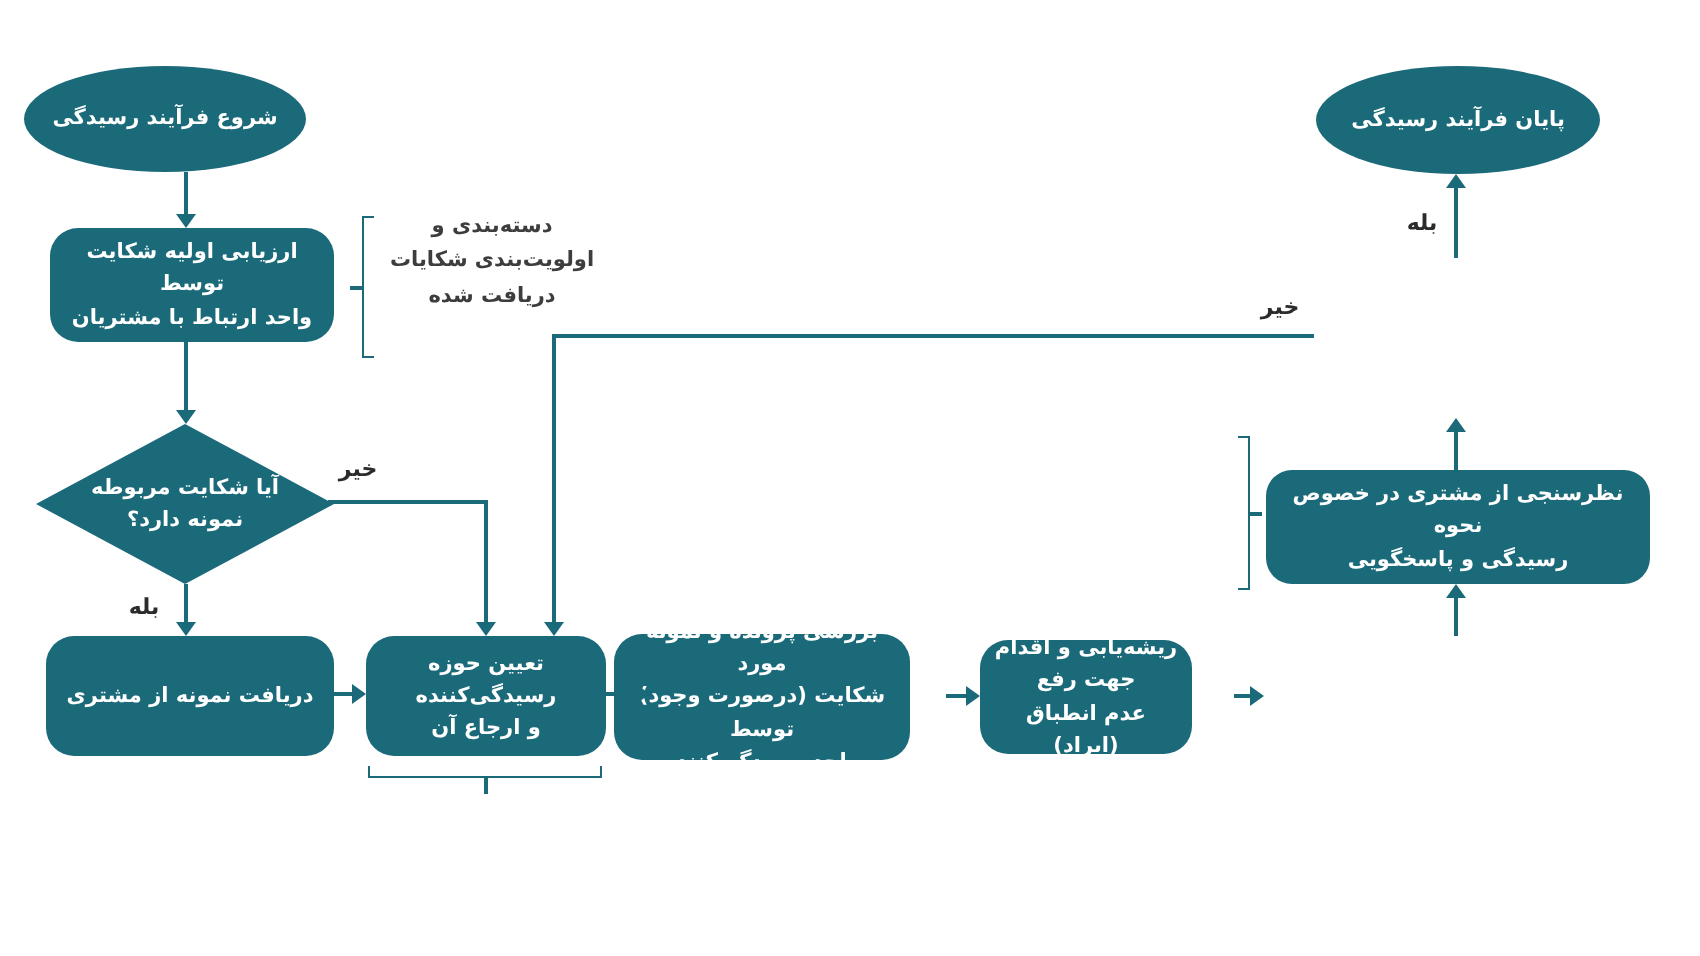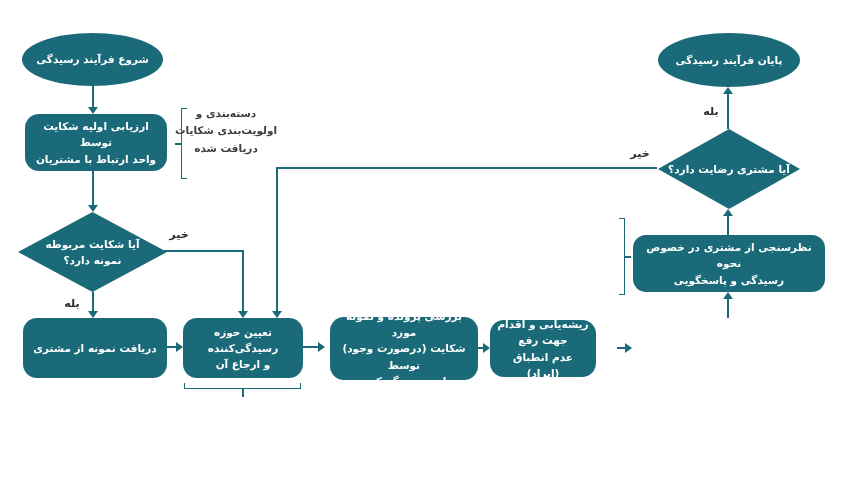--- a/index.html
+++ b/index.html
@@ -26,39 +26,38 @@
   .br-open-right{border-left:1.5px solid #1b6a79;border-top:1.5px solid #1b6a79;border-bottom:1.5px solid #1b6a79;}
   .br-open-left{border-right:1.5px solid #1b6a79;border-top:1.5px solid #1b6a79;border-bottom:1.5px solid #1b6a79;}
   .br-open-up{border-bottom:1.5px solid #1b6a79;border-left:1.5px solid #1b6a79;border-right:1.5px solid #1b6a79;}
   .tick{position:absolute;background:#1b6a79;}
 </style>
 </head>
 <body>
 
 <div id="canvas">
 
-  <div class="node ellipse" style="left:22px;top:33px;width:141px;height:53px;">شروع فرآیند رسیدگی</div>
+  <div class="node ellipse" style="left:12px;top:33px;width:141px;height:53px;">شروع فرآیند رسیدگی</div>
   <div class="node ellipse" style="left:658px;top:33px;width:142px;height:54px;">پایان فرآیند رسیدگی</div>
 
   <div class="node rect" style="left:25px;top:114px;width:142px;height:57px;">ارزیابی اولیه شکایت توسط
 واحد ارتباط با مشتریان</div>
   <div class="node rect" style="left:23px;top:318px;width:144px;height:60px;">دریافت نمونه از مشتری</div>
   <div class="node rect" style="left:183px;top:318px;width:120px;height:60px;">تعیین حوزه رسیدگی‌کننده
 و ارجاع آن</div>
-  <div class="node rect" style="left:330px;top:317px;width:148px;height:63px;">بررسی پرونده و نمونه مورد
+  <div class="node rect" style="left:307px;top:317px;width:148px;height:63px;">بررسی پرونده و نمونه مورد
 شکایت (درصورت وجود) توسط
 واحد رسیدگی‌کننده</div>
   <div class="node rect" style="left:490px;top:320px;width:106px;height:57px;">ریشه‌یابی و اقدام جهت رفع
 عدم انطباق (ایراد)</div>
   <div class="node rect" style="left:633px;top:235px;width:192px;height:57px;border-radius:13px;">نظرسنجی از مشتری در خصوص نحوه
 رسیدگی و پاسخگویی</div>
 
   <div class="node diamond" style="left:18px;top:212px;width:149px;height:80px;">آیا شکایت مربوطه
 نمونه دارد؟</div>
-  <div class="node diamond" style="left:658px;top:129px;width:142px;height:80px;">آیا مشتری رضایت دارد؟</div>
 
   <div class="vline" style="left:92px;top:86px;height:21px;"></div>
   <div class="arr arr-d" style="left:88px;top:107px;"></div>
 
   <div class="vline" style="left:92px;top:171px;height:34px;"></div>
   <div class="arr arr-d" style="left:88px;top:205px;"></div>
 
   <div class="vline" style="left:92px;top:292px;height:19px;"></div>
   <div class="arr arr-d" style="left:88px;top:311px;"></div>
   <div class="edge-label" style="left:57px;top:297px;width:30px;">بله</div>
@@ -90,21 +89,21 @@
 
   <div class="vline" style="left:727px;top:216px;height:19px;"></div>
   <div class="arr arr-u" style="left:723px;top:209px;"></div>
 
   <div class="vline" style="left:727px;top:94px;height:35px;"></div>
   <div class="arr arr-u" style="left:723px;top:87px;"></div>
   <div class="edge-label" style="left:696px;top:105px;width:30px;">بله</div>
 
   <div class="bracket br-open-right" style="left:181px;top:108px;width:6px;height:71px;"></div>
   <div class="tick" style="left:175px;top:143px;width:6px;height:2px;"></div>
-  <div class="annotation" style="left:172px;top:105px;width:108px;text-align:center;">دسته‌بندی و
+  <div class="annotation" style="left:192px;top:105px;width:108px;text-align:center;">دسته‌بندی و
 اولویت‌بندی شکایات
 دریافت شده</div>
 
   <div class="bracket br-open-left" style="left:619px;top:218px;width:6px;height:77px;"></div>
   <div class="tick" style="left:625px;top:256px;width:6px;height:2px;"></div>
 
   <div class="bracket br-open-up" style="left:184px;top:383px;width:117px;height:6px;"></div>
   <div class="tick" style="left:242px;top:389px;width:2px;height:8px;"></div>
 
 </div>

